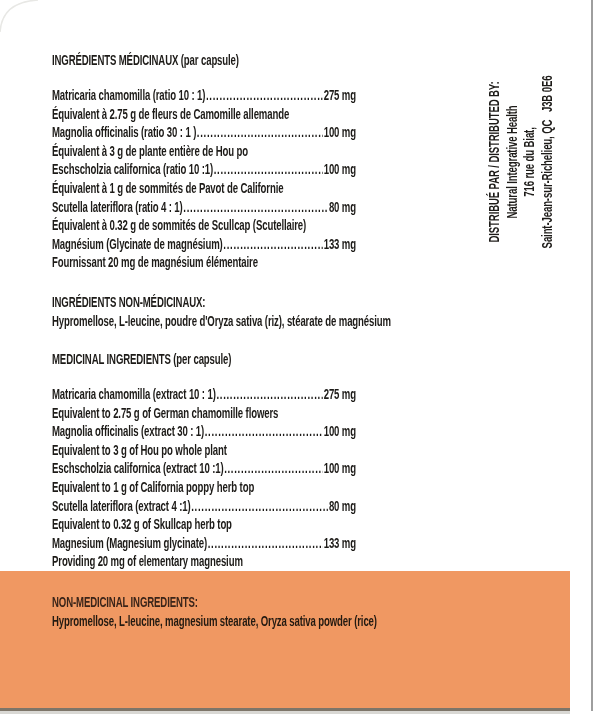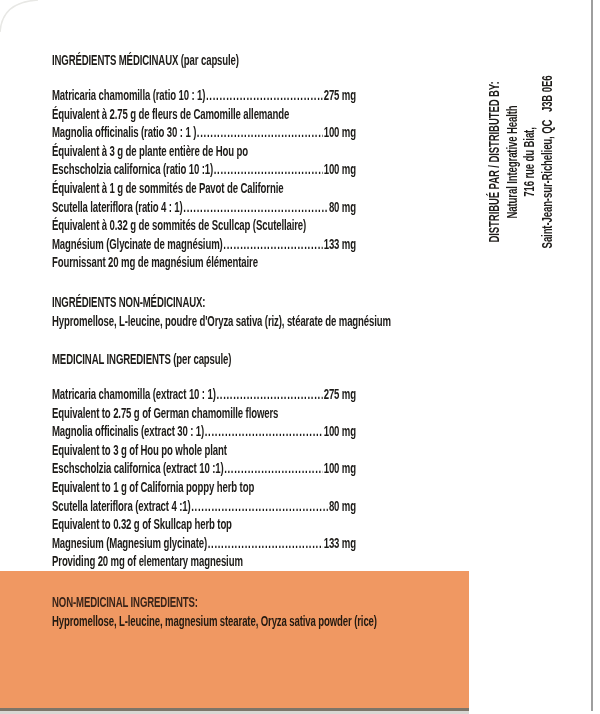--- a/index.html
+++ b/index.html
@@ -19,21 +19,21 @@
   .row .nm{flex:0 0 auto;}
   .row .dots{flex:1 1 auto;overflow:hidden;white-space:nowrap;
              margin:0 2px 0 1px;}
   .row .dots::after{content:"....................................................................................................................................................";
              letter-spacing:1.1px;font-weight:bold;}
   .row .amt{flex:0 0 auto;}
   .gap20{height:20px;}
   .gap19{height:19px;}
   .body-line{font-size:15px;line-height:19px;white-space:nowrap;}
   
-  .band{flex:1 1 auto;background:var(--band,#F09862);width:469px;
+  .band{flex:1 1 auto;background:var(--band,#F09862);width:570px;
         display:flex;flex-direction:column;box-sizing:border-box;}
   .band-inner{padding:21px 0 0 52px;}
   .band .squeeze{width:700px;}
   .band .sec-heading{color:#3a2419;}
   .band .body-line{color:#231a11;}
   .band-bottom{margin-top:auto;}
   .band-edge-dark{height:2.5px;background:#7d7569;}
   .band-edge-light{height:3.5px;background:#d9d8d4;}
   
   .distributor{position:absolute;left:350px;top:127px;width:340px;height:70px;

